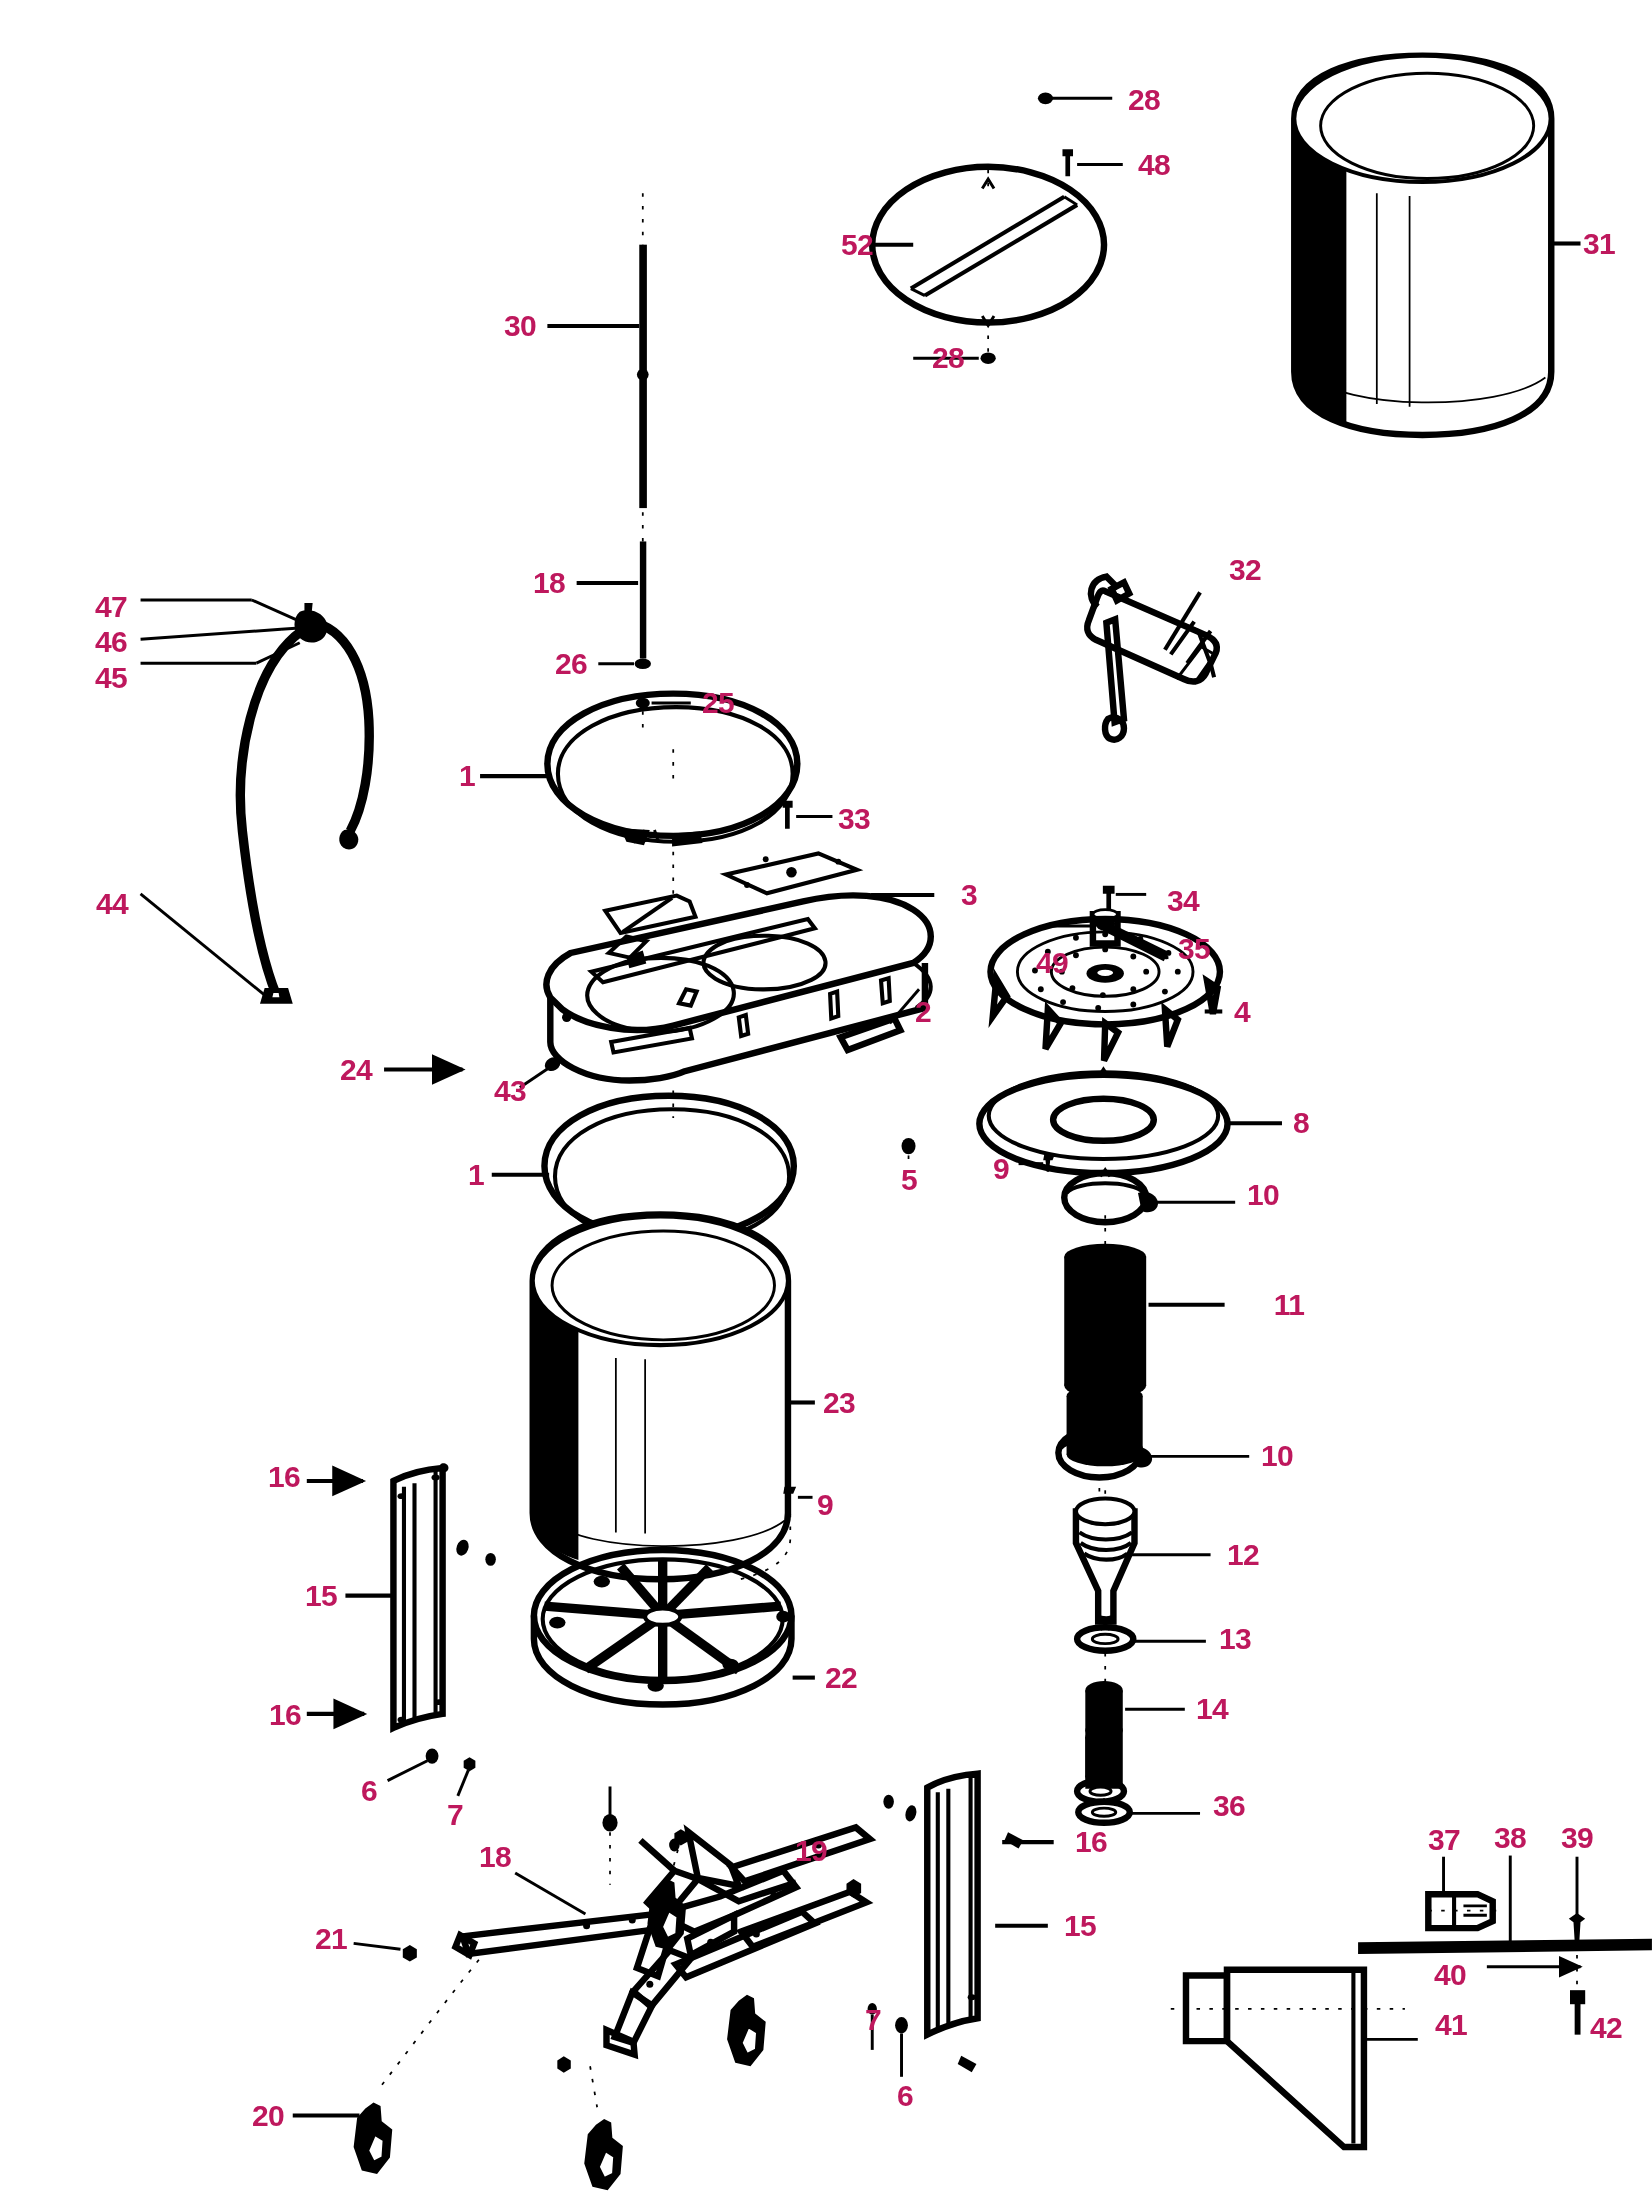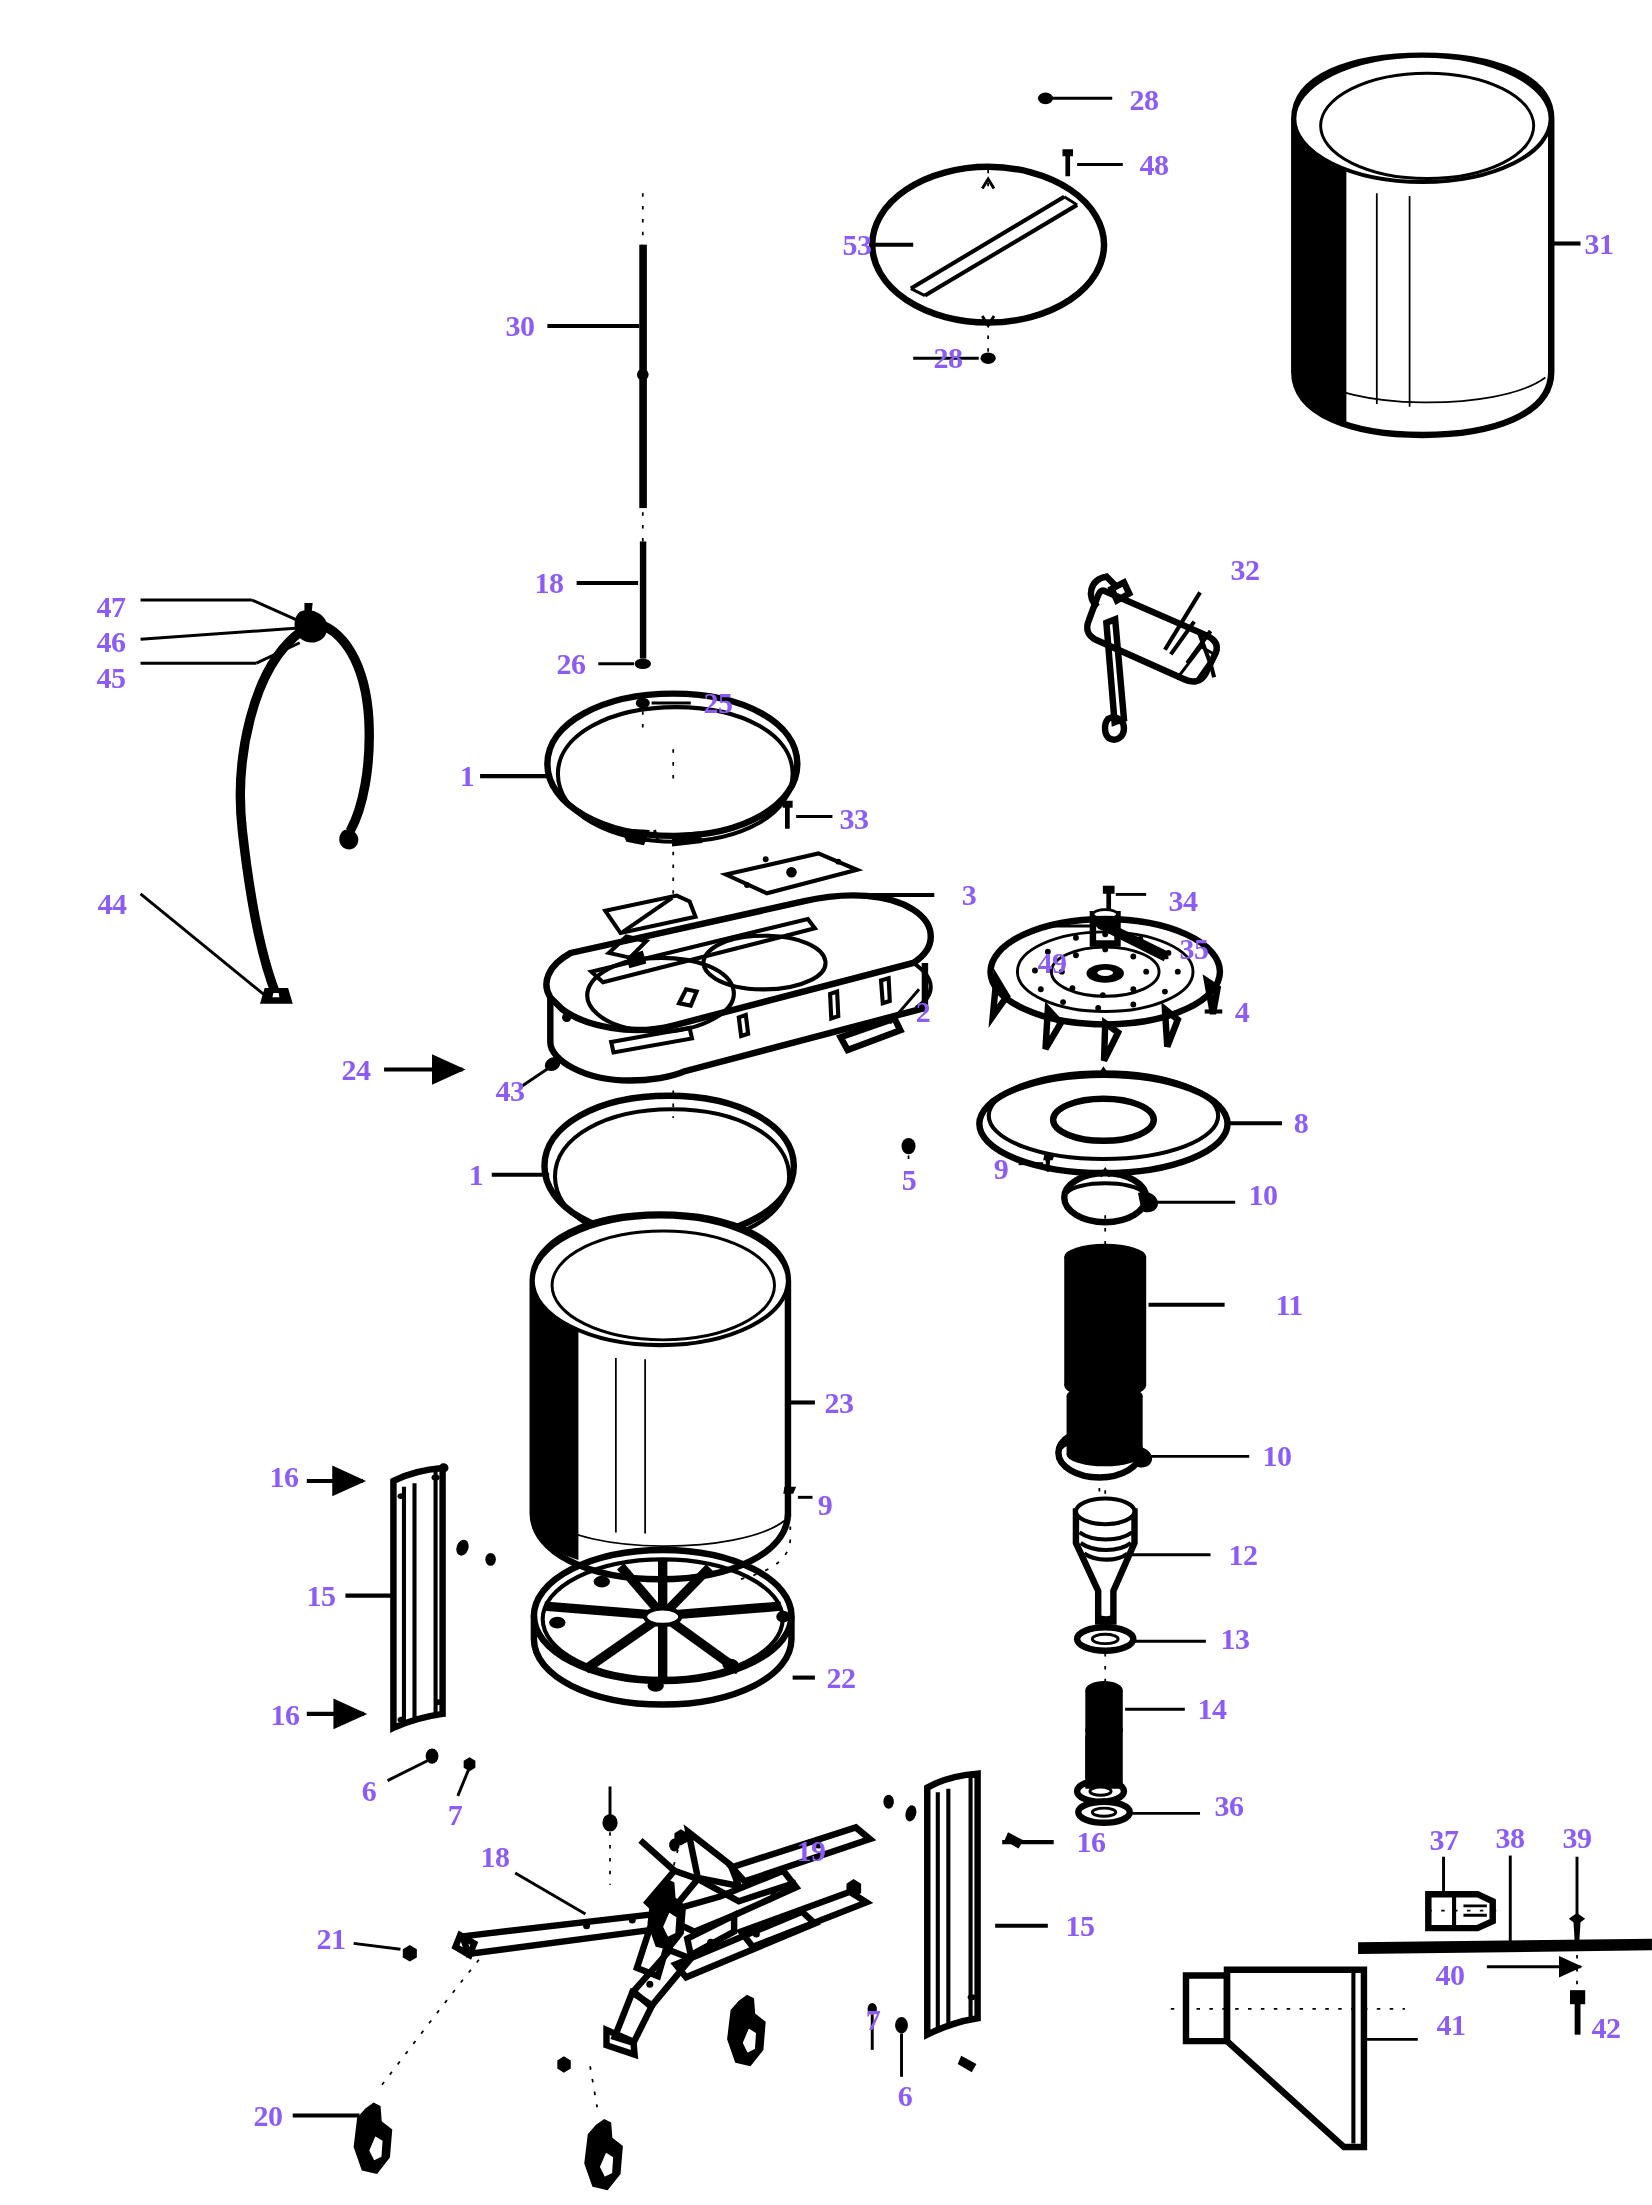--- a/index.html
+++ b/index.html
@@ -11,26 +11,26 @@
   #sheet{
     position:relative;
     width:1652px;
     height:2205px;
     background:#fff;
     overflow:hidden;
   }
   #art{position:absolute;left:0;top:0;width:1652px;height:2205px;}
   .callout{
     position:absolute;
-    font-family:Liberation Serif, serif;
+    font-family:Liberation Sans, sans-serif;
     font-weight:bold;
     font-size:30px;
     line-height:30px;
     letter-spacing:-0.6px;
-    color:#8b5cf6;
+    color:#be185d;
     white-space:nowrap;
     transform:translate(-50%,-50%);
     user-select:none;
   }
 </style>
 </head>
 <body>
 
 <div id="sheet">
 
@@ -507,21 +507,21 @@
 
   </svg>
 
   <div id="callout-layer">
       <div class="callout" style="left: 520px; top: 326px;">30</div>
       <div class="callout" style="left: 549px; top: 583px;">18</div>
       <div class="callout" style="left: 571px; top: 664px;">26</div>
       <div class="callout" style="left: 718px; top: 703px;">25</div>
       <div class="callout" style="left: 1144px; top: 100px;">28</div>
       <div class="callout" style="left: 1154px; top: 165px;">48</div>
-      <div class="callout" style="left: 857px; top: 245px;">53</div>
+      <div class="callout" style="left: 857px; top: 245px;">52</div>
       <div class="callout" style="left: 948px; top: 358px;">28</div>
       <div class="callout" style="left: 1599px; top: 244px;">31</div>
       <div class="callout" style="left: 1245px; top: 570px;">32</div>
       <div class="callout" style="left: 111px; top: 607px;">47</div>
       <div class="callout" style="left: 111px; top: 642px;">46</div>
       <div class="callout" style="left: 111px; top: 678px;">45</div>
       <div class="callout" style="left: 112px; top: 904px;">44</div>
       <div class="callout" style="left: 467px; top: 776px;">1</div>
       <div class="callout" style="left: 854px; top: 819px;">33</div>
       <div class="callout" style="left: 969px; top: 895px;">3</div>

